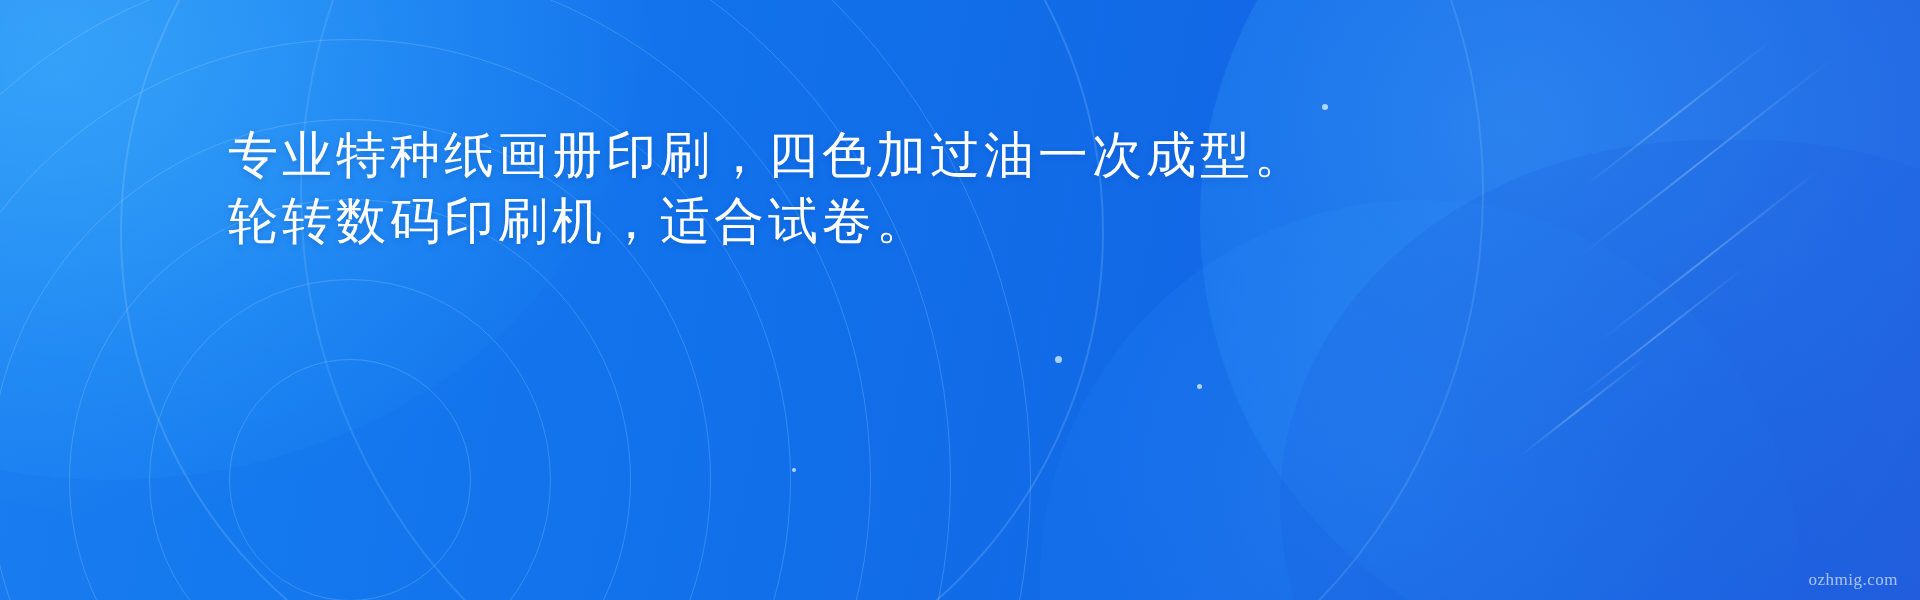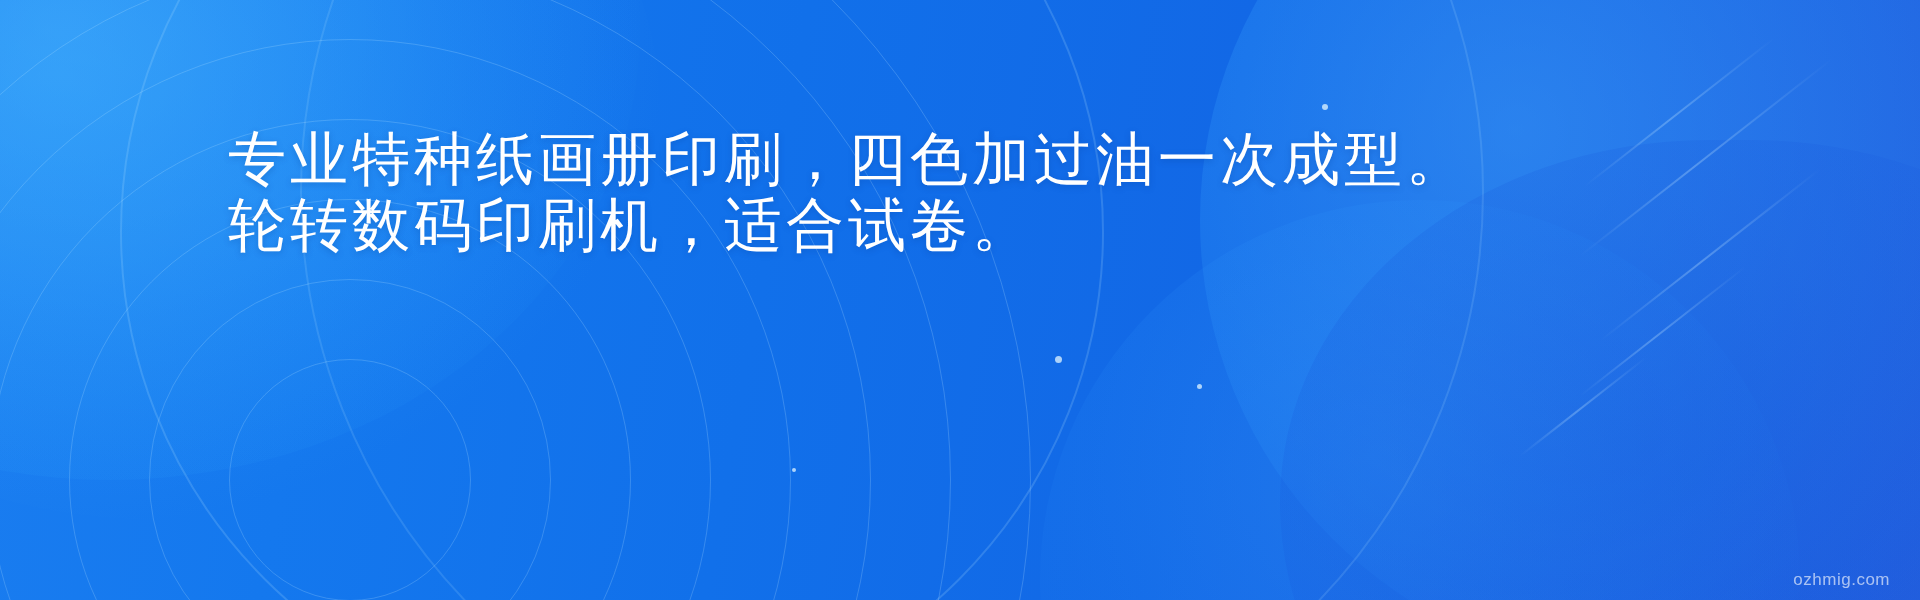--- a/index.html
+++ b/index.html
@@ -117,38 +117,38 @@
   
   #copy {
     position: absolute;
     left: 228px;
     top: 126px;
     width: 1400px;
     z-index: 5;
   }
   .line {
     color: #ffffff;
-    font-size: 58px;
+    font-size: 50px;
     line-height: 66px;
     letter-spacing: 4px;
     white-space: nowrap;
     font-weight: 500;
     text-shadow: 0 2px 6px rgba(8,60,150,0.28);
-    font-family: Liberation Sans, sans-serif;
+    font-family: Liberation Mono, monospace;
   }
 
   
   #watermark {
     position: absolute;
-    right: 30px;
+    right: 22px;
     bottom: 10px;
     color: rgba(255,255,255,0.62);
     font-size: 17px;
     letter-spacing: 0.5px;
-    font-family: Liberation Sans, sans-serif;
+    font-family: Liberation Serif, serif;
     z-index: 6;
   }
 </style>
 </head>
 <body>
 
 <div id="banner">
 
   <div class="deco blob-cyan"></div>
   <div class="deco blob-ul"></div>

